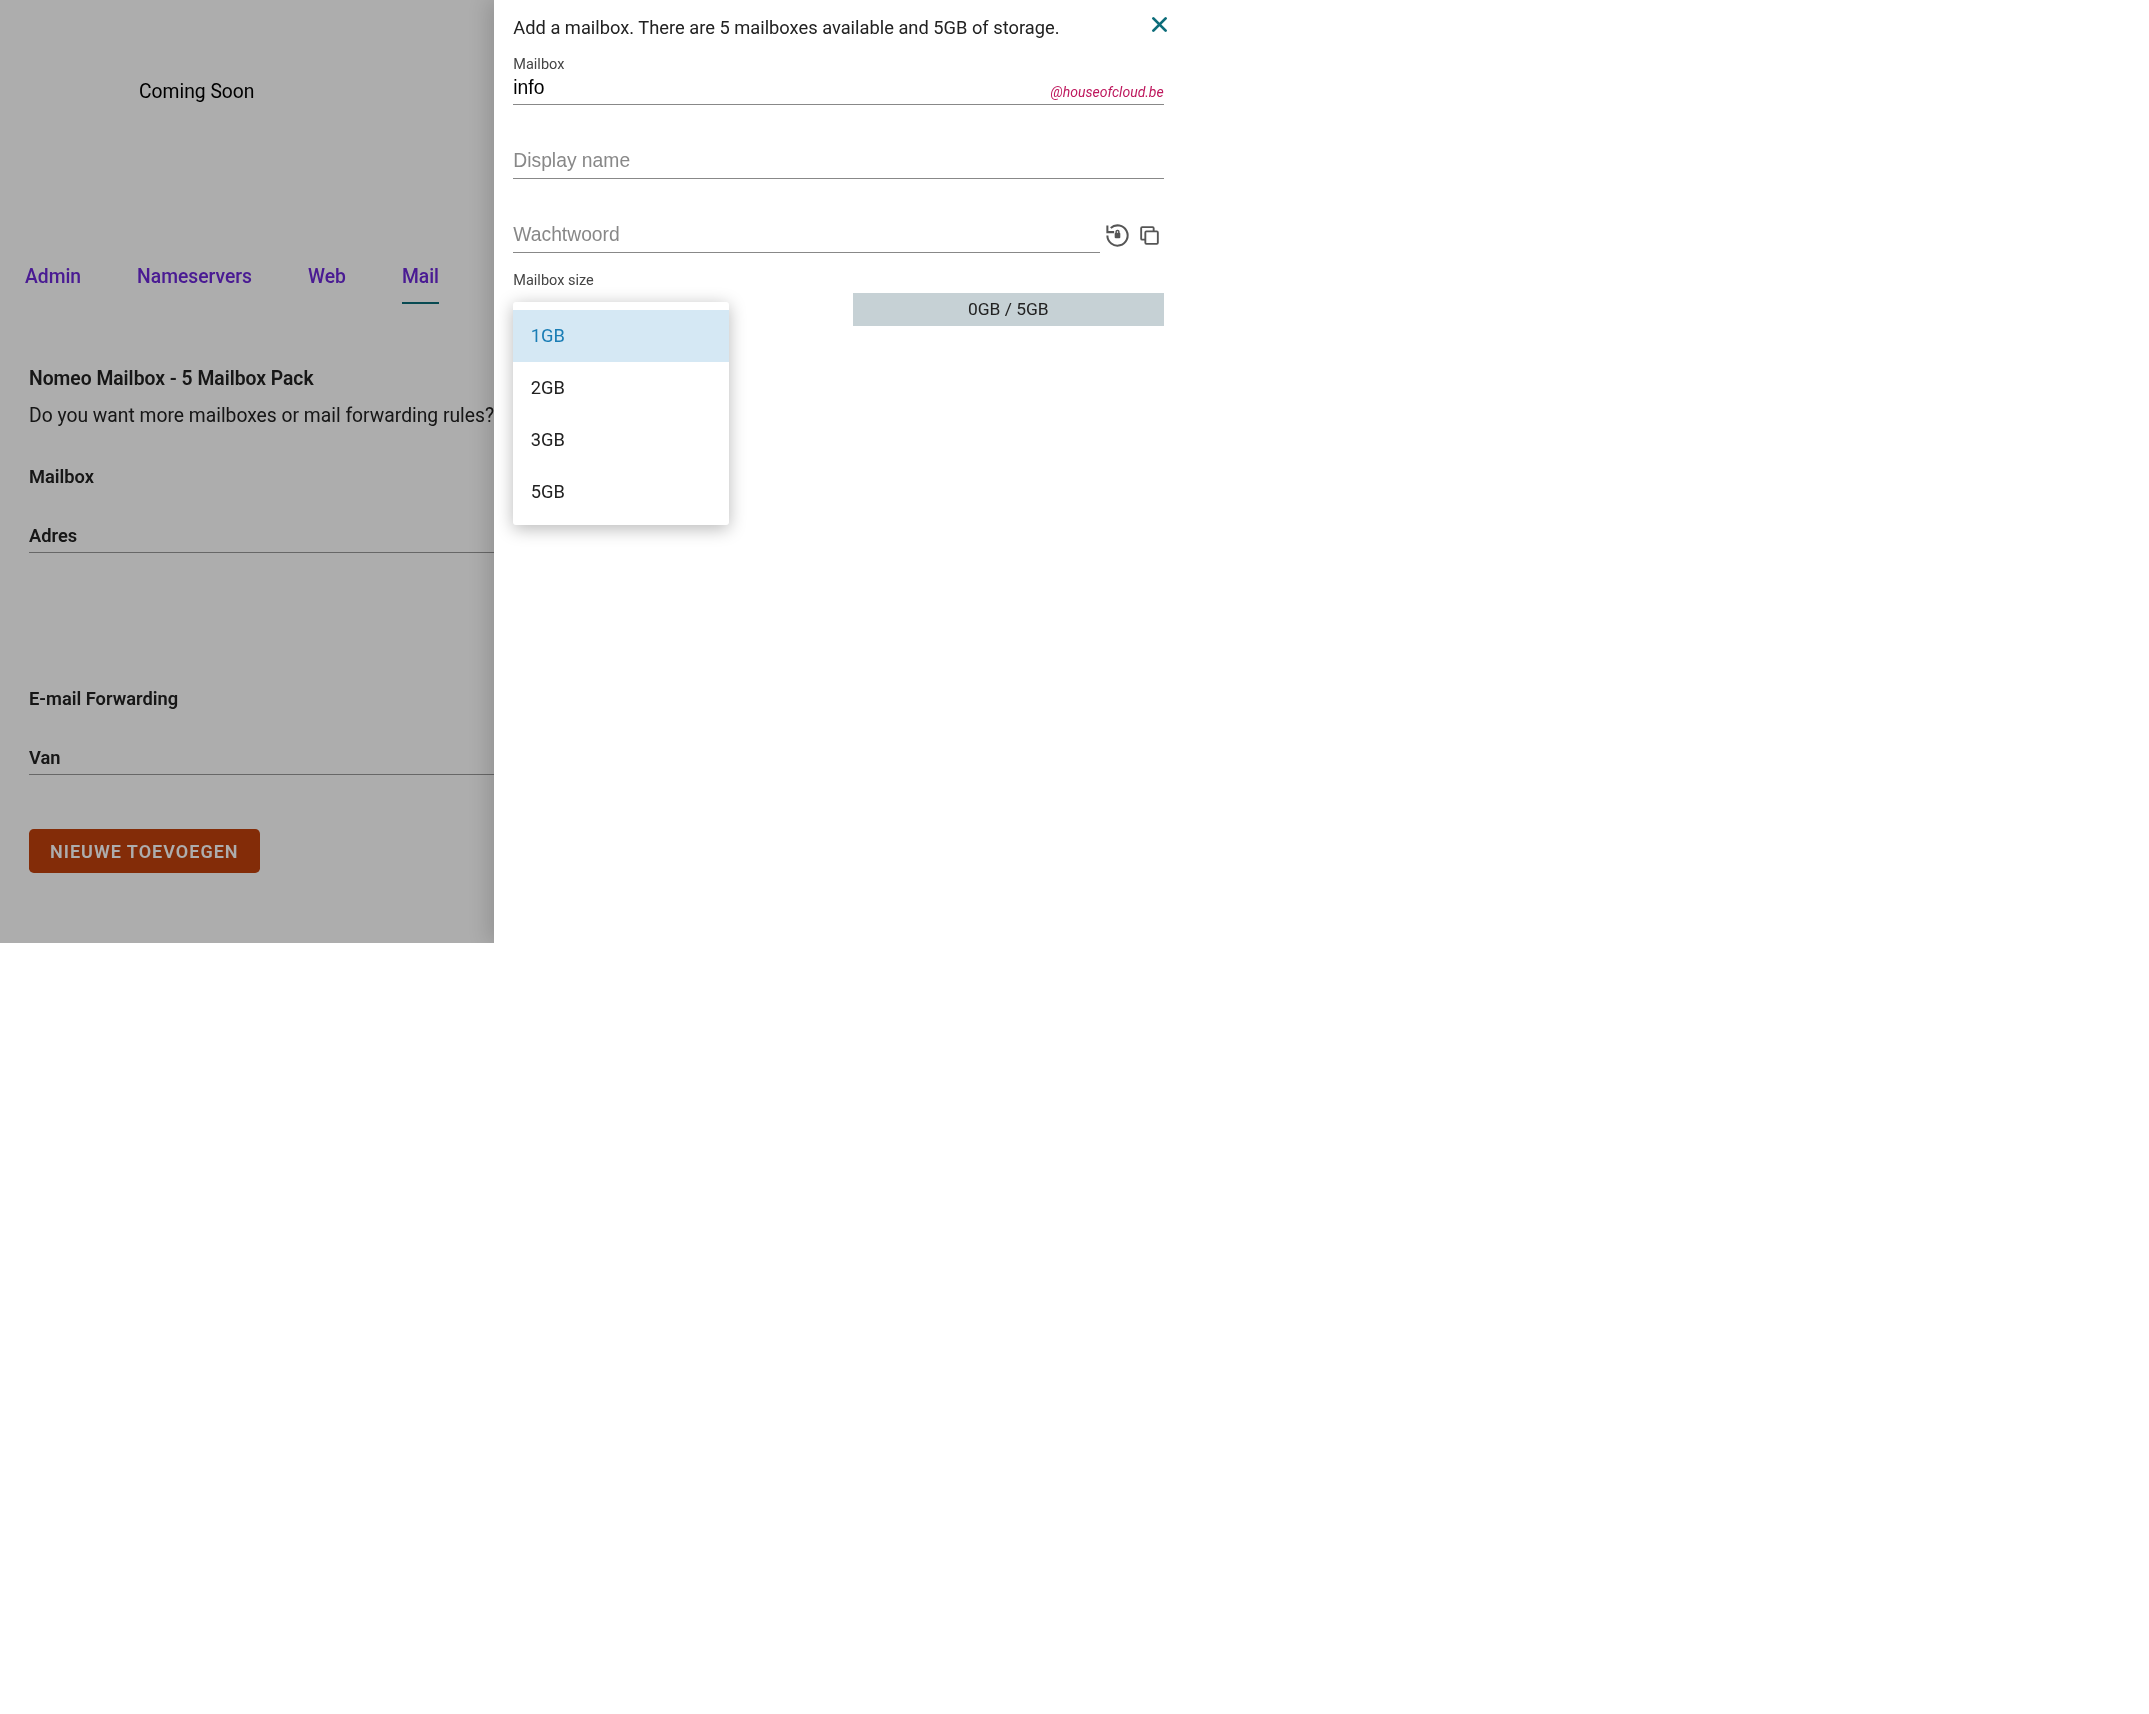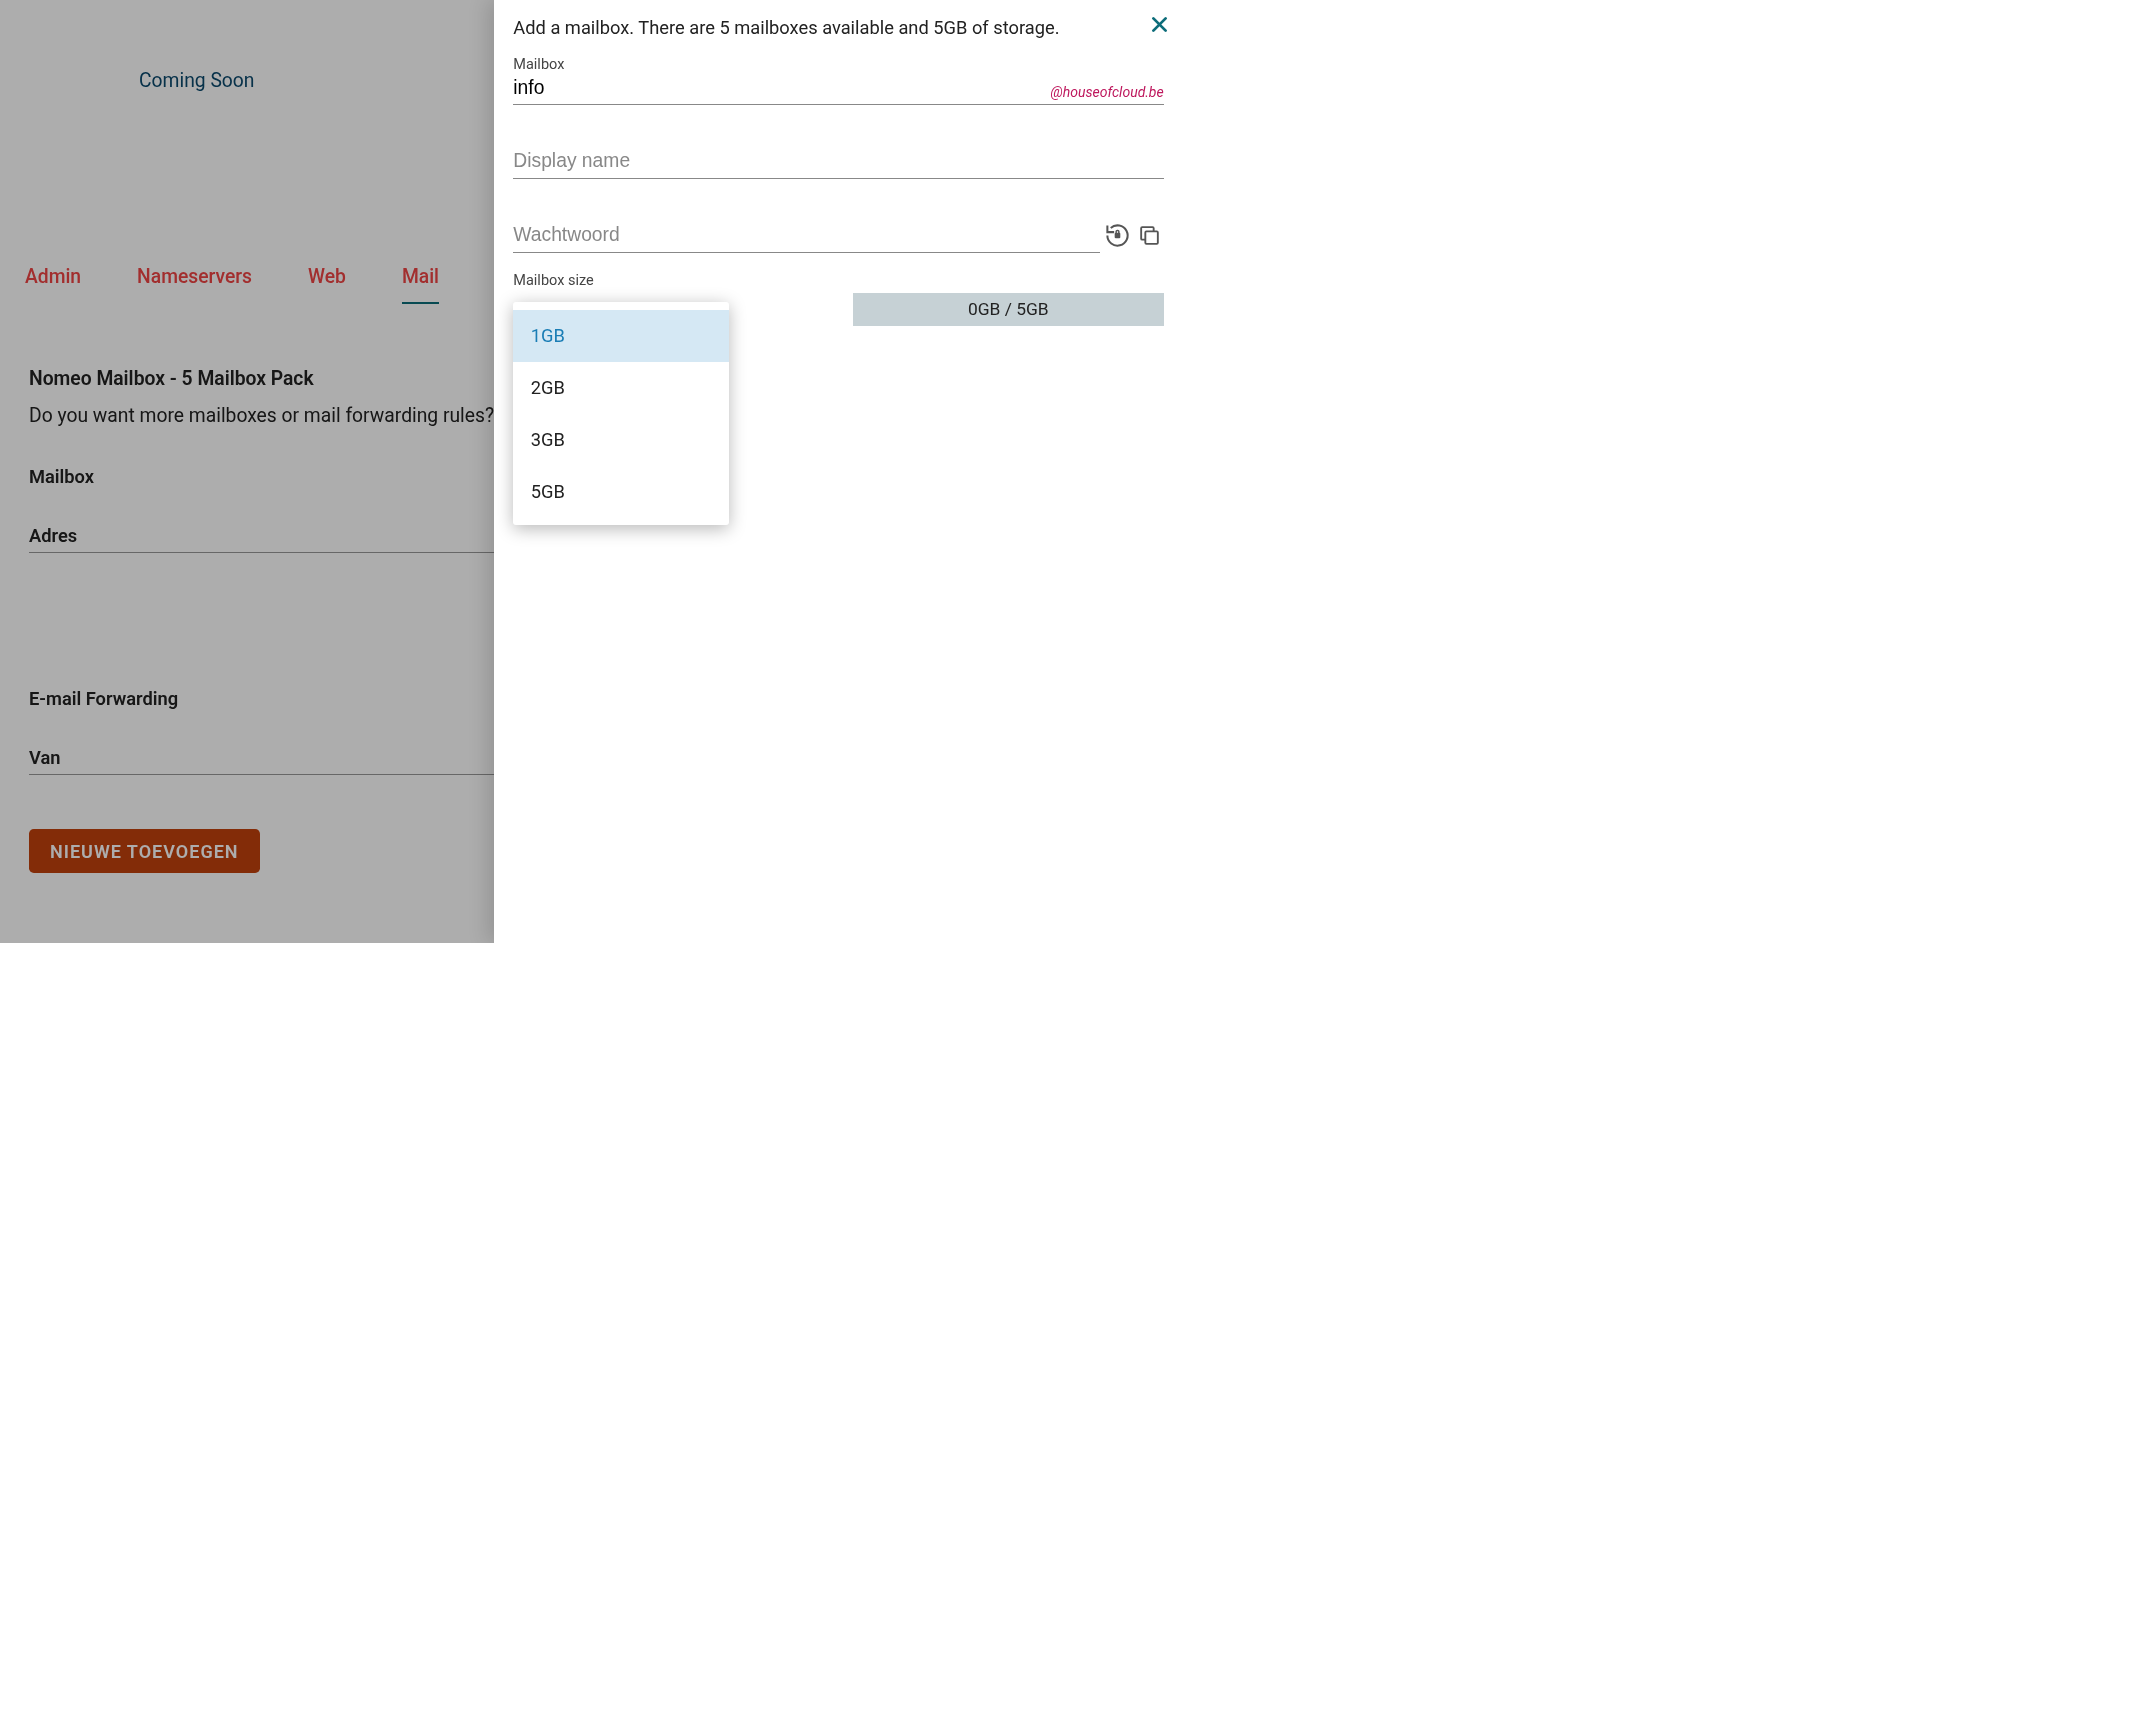--- a/index.html
+++ b/index.html
@@ -16,30 +16,30 @@
     background: #fff;
   }
   .bg-dimmer {
     position: absolute; inset: 0;
     background: rgba(0,0,0,0.32);
     z-index: 5;
   }
 
   .coming-soon {
     position: absolute;
-    top: 69px; left: 139px;
-    font-size: 19.3px; color: #0c4a6e; font-weight: 400;
+    top: 80px; left: 139px;
+    font-size: 19.3px; color: #000000; font-weight: 400;
   }
 
   .tabs {
     position: absolute;
     top: 265px; left: 25px;
     display: flex; gap: 56px;
     font-size: 19.3px; font-weight: 500;
-    color: #ef4444;
+    color: #6d28d9;
   }
   .tab { padding-bottom: 13.5px; cursor: pointer; }
   .tab.active { border-bottom: 2.9px solid #0d6d7a; }
 
   .content {
     position: absolute;
     top: 367px; left: 29px; right: 29px;
     color: #222;
   }
   .content h3 { font-size: 19.3px; font-weight: 600; margin-bottom: 13.5px; }

